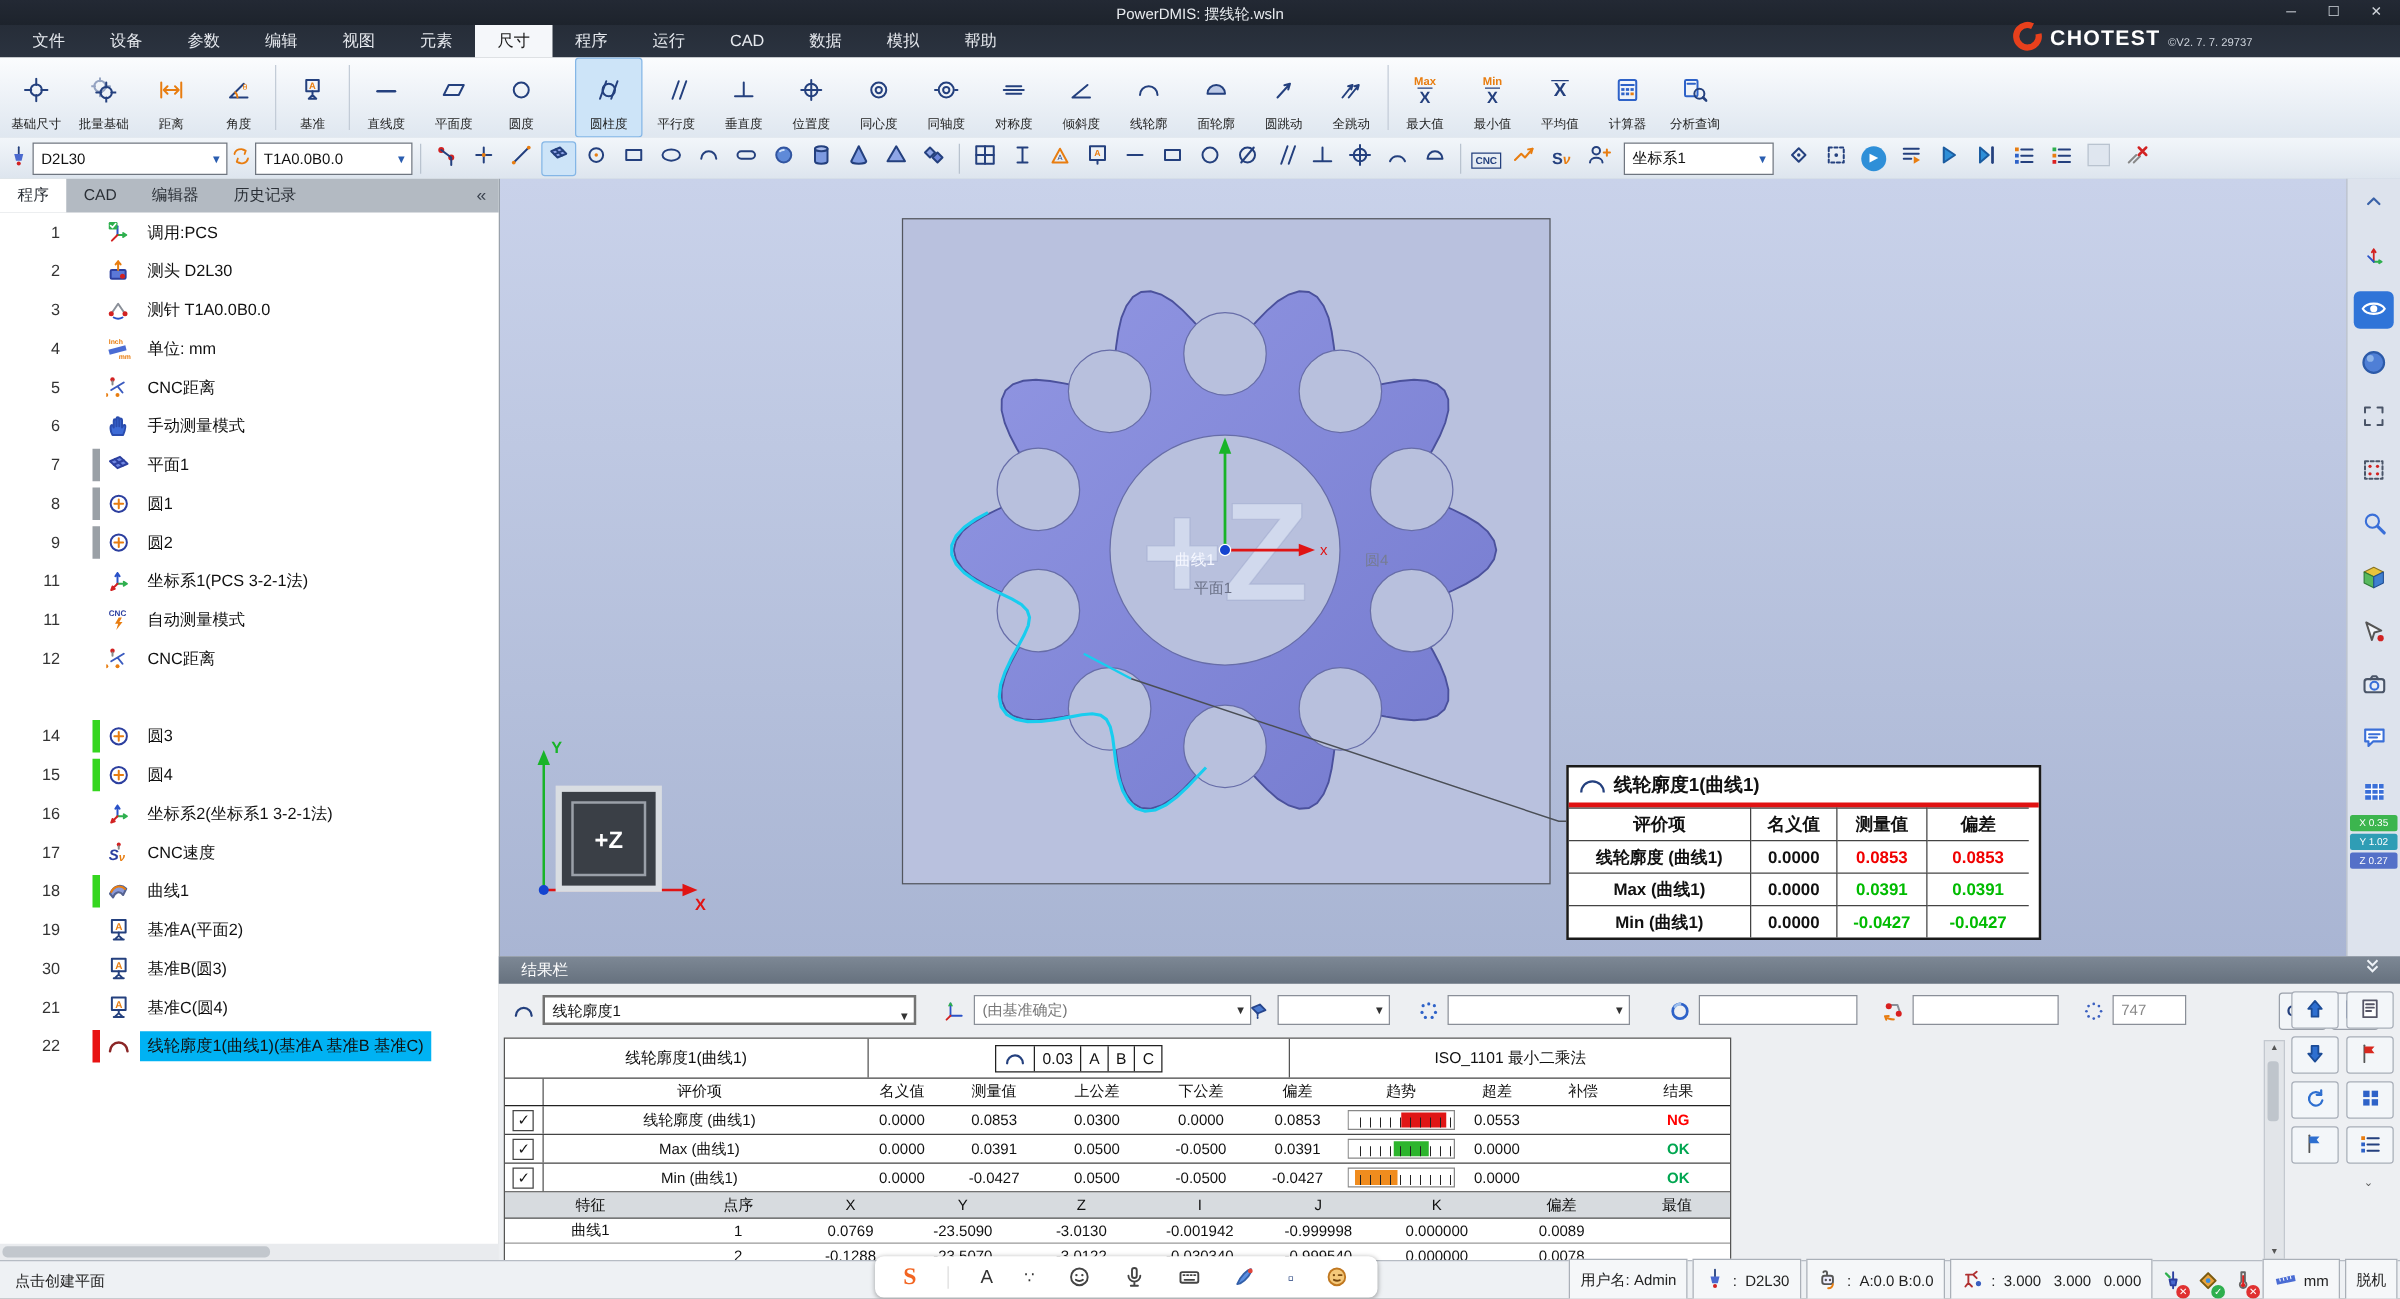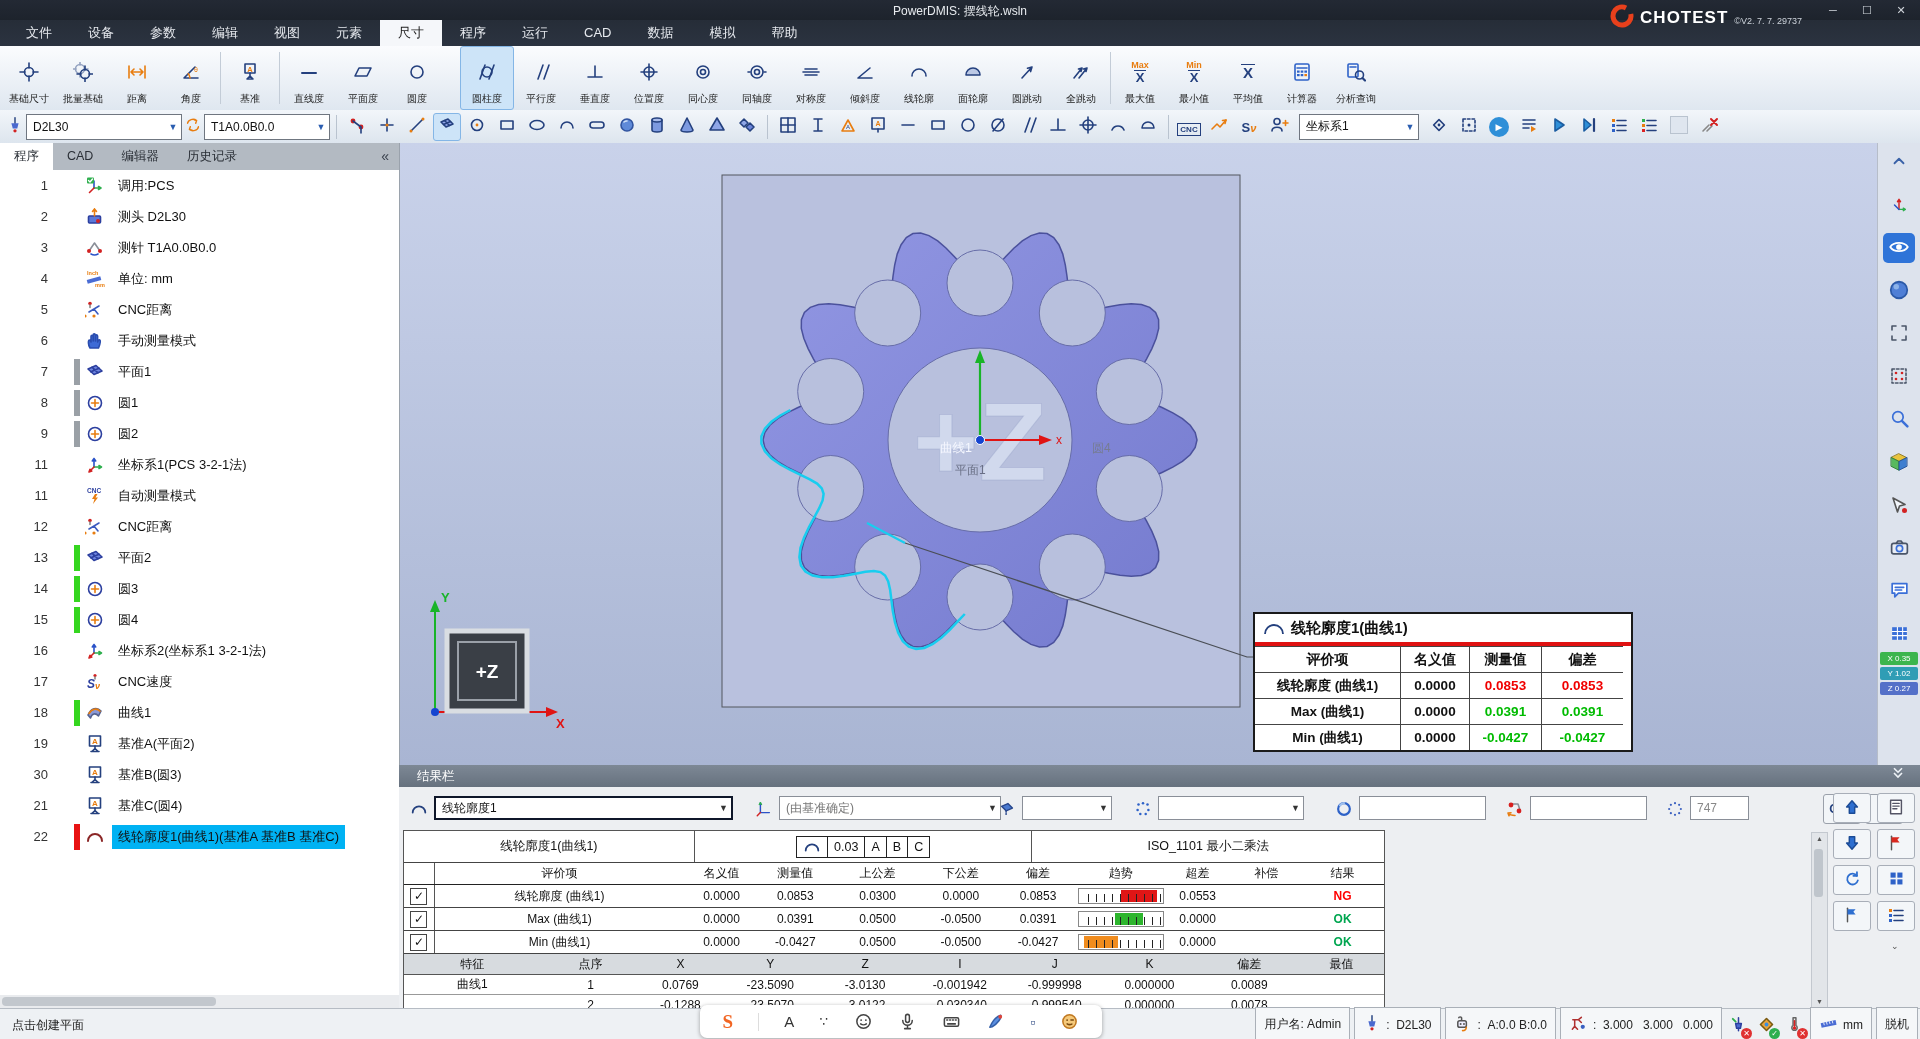--- a/index.html
+++ b/index.html
@@ -5,21 +5,21 @@
   html,body{margin:0;padding:0;background:#222;font-family:"Liberation Sans","DejaVu Sans",sans-serif;}
   .app{position:relative;width:1920px;height:1039px;overflow:hidden;background:#eef1f5;font-size:12px;color:#111;}
   
   .titlebar{position:absolute;left:0;top:0;width:1920px;height:20px;background:linear-gradient(#232934,#1d232c);}
   .win-title{position:absolute;left:0;right:0;top:3px;text-align:center;color:#e8ebef;font-size:12px;}
   .win-btns{position:absolute;right:2px;top:0;height:20px;display:flex;}
   .win-btns span{width:34px;text-align:center;color:#cfd4da;font-size:11px;line-height:20px;cursor:default;}
   .menubar{position:absolute;left:0;top:20px;width:1920px;height:26px;background:linear-gradient(#262d38,#2b3340);display:flex;align-items:stretch;padding-left:8px;}
   .menu-item{padding:0 18px;line-height:26px;color:#e6e9ee;font-size:13px;}
   .menu-item.active{background:#f5f7fa;color:#1a1a1a;}
-  .brand{position:absolute;right:118px;top:4px;display:flex;align-items:flex-end;gap:6px;color:#fff;z-index:3;text-align:center;}
+  .brand{position:absolute;right:118px;top:17px;display:flex;align-items:flex-end;gap:6px;color:#fff;z-index:3;text-align:center;}
   .brand b{font-size:17px;letter-spacing:1px;}
   .brand small{font-size:9px;color:#cdd3db;padding-bottom:2px;}
   
   .ribbon{position:absolute;left:0;top:46px;width:1920px;height:64px;background:linear-gradient(#fbfcfe,#dfe7f0);border-bottom:1px solid #c2ccd8;display:flex;align-items:stretch;padding-left:2px;}
   .rib-item{width:52px;display:flex;flex-direction:column;align-items:center;justify-content:flex-end;padding-bottom:3px;gap:2px;border:1px solid transparent;border-radius:3px;}
   .rib-item .ric{height:36px;display:flex;align-items:center;justify-content:center;color:#24407e;font-size:22px;}
   .rib-item .rlb{font-size:10px;color:#222;white-space:nowrap;}
   .rib-item.active{background:#cde4f8;border-color:#84b6e6;margin-left:16px;}
   .rib-div{width:1px;background:#c3ccd7;margin:6px 2px;}
   .mmx{display:flex;flex-direction:column;align-items:center;line-height:1;}
@@ -71,21 +71,21 @@
   .ft-cell{border-top:1px solid #444;border-right:1px solid #444;display:flex;align-items:center;justify-content:center;height:25px;font-weight:bold;font-size:13.5px;}
   .ft-cell:nth-child(4n){border-right:none;}
   .ft-head{font-size:14px;}
   
   .results{position:absolute;left:399px;top:765px;width:1521px;height:243px;background:#edeff2;}
   .res-head{position:absolute;left:0;top:0;width:100%;height:22px;background:linear-gradient(#7d8895,#66717e);color:#fff;font-size:12.5px;line-height:22px;padding-left:18px;box-sizing:border-box;}
   .res-chev{position:absolute;right:14px;top:0;color:#e8ecf2;}
   .sel-row{position:absolute;left:0;top:22px;width:100%;height:43px;}
   .sel-ic{position:absolute;top:12px;width:22px;height:20px;display:flex;align-items:center;justify-content:center;}
   .sel-combo{position:absolute;top:9px;height:24px;background:#fff;border:1px solid #8a8f98;box-sizing:border-box;display:flex;align-items:center;font-size:12px;padding-left:6px;}
-  .sel-combo.focus{border:2px solid #0f172a;}
+  .sel-combo.focus{border:2px solid #737373;align-items:flex-end;}
   .sel-combo .chev{position:absolute;right:3px;color:#333;font-size:9px;}
   .sel-input{position:absolute;top:9px;height:24px;background:#fff;border:1px solid #8a8f98;box-sizing:border-box;font-size:12px;display:flex;align-items:center;padding-left:6px;color:#888;}
   .gdt-btn{position:absolute;top:7px;width:36px;height:28px;border:1px solid #9aa0aa;background:#f2f5f8;display:flex;align-items:center;justify-content:center;font-weight:bold;color:#24407e;font-size:12px;border-radius:3px;}
   
   .rtable{position:absolute;left:4px;top:65px;width:982px;background:#fff;border:1px solid #555;box-sizing:border-box;}
   .rt-row{display:flex;border-bottom:1px solid #444;align-items:stretch;}
   .rt-h1{height:31px;}
   .rt-h1 .c{display:flex;align-items:center;justify-content:center;border-right:1px solid #555;font-size:12.5px;}
   .rt-h2{height:21px;border-bottom:1.5px solid #222;}
   .rt-cell{display:flex;align-items:center;justify-content:center;font-size:12px;overflow:hidden;white-space:nowrap;}
@@ -932,31 +932,20 @@
             <svg width="20" height="20" viewBox="0 0 20 20" fill="none" stroke="#24407e" stroke-width="1.6" stroke-linecap="round" stroke-linejoin="round">
               <path d="M9,9 L14,6 M9,9 L13,14 M9,9 L4,12" stroke="#3b5bbf"></path>
               <circle cx="5" cy="3.5" r="1.8" fill="#d22222" stroke="none"></circle>
               <path d="M5,5 V7.5" stroke="#888"></path>
               <circle cx="9,15" cy="16" r="1.6" fill="#e87d10" stroke="none"></circle>
               <circle cx="9" cy="16" r="1.6" fill="#e87d10" stroke="none"></circle>
             </svg>
           </span>
      <span class="tr-label">CNC距离</span>
    </div>
-        <div class="tree-row" style="top:372px">
-     <span class="tr-num">13</span>
-     <span class="tr-bar green"></span>
-     <span class="tr-ic">
-            <svg width="20" height="20" viewBox="0 0 20 20" fill="none" stroke="#24407e" stroke-width="1.6" stroke-linecap="round" stroke-linejoin="round">
-              <path d="M3,7 L11,3.5 L17,9 L9,12.5 Z" fill="#6f86e0" stroke="#2c3f9f"></path>
-              <path d="M7,5.2 L13,10.8 M6,9.8 L14,6.2" stroke="#2c3f9f"></path>
-            </svg>
-          </span>
-     <span class="tr-label">平面2</span>
-   </div>
         <div class="tree-row" style="top:403px">
      <span class="tr-num">14</span>
      <span class="tr-bar green"></span>
      <span class="tr-ic">
             <svg width="20" height="20" viewBox="0 0 20 20" fill="none" stroke="#24407e" stroke-width="1.6" stroke-linecap="round" stroke-linejoin="round">
               <circle cx="10" cy="10" r="6.5" stroke="#2c3f9f"></circle>
               <path d="M10,6.5 V13.5 M6.5,10 H13.5" stroke="#e87d10"></path>
             </svg>
           </span>
      <span class="tr-label">圆3</span>

